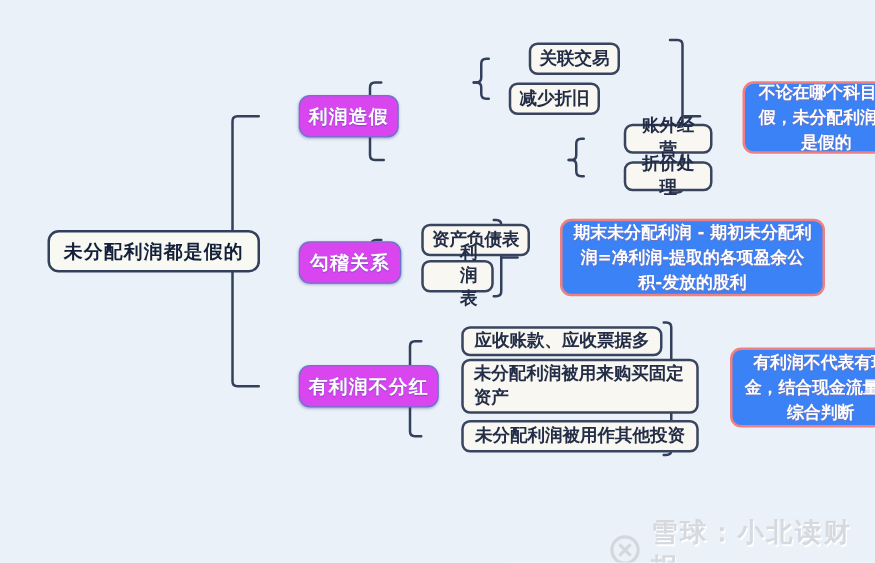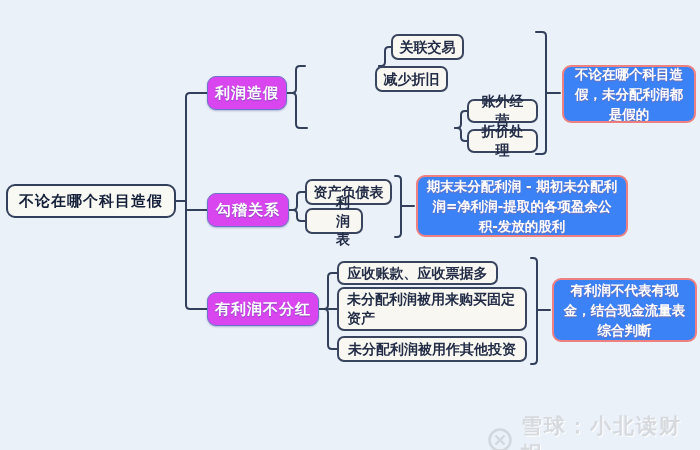--- a/index.html
+++ b/index.html
@@ -1,21 +1,21 @@
 <!DOCTYPE html>
 <html><head>
 <meta charset="utf-8">
 <style>
   html,body{margin:0;padding:0;}
   body{font-family:"DejaVu Sans","Liberation Sans",sans-serif;}
   #stage{position:relative;width:700px;height:450px;background:#eaf1f9;overflow:hidden;}
   svg.lines{position:absolute;left:0;top:0;width:700px;height:450px;}
   svg.lines path{fill:none;stroke:#33405c;stroke-width:2;stroke-linecap:round;}
 
-  .node{position:absolute;box-sizing:border-box;display:flex;align-items:center;justify-content:center;text-align:center;}
+  .node{position:absolute;box-sizing:border-box;display:flex;align-items:center;justify-content:center;text-align:center;margin-left:32px;}
 
   .root{background:#f9f9f4;border:2px solid #33405c;border-radius:9px;
         font-weight:bold;font-size:15px;color:#14203a;letter-spacing:1px;}
 
   .branch{background:#d946ef;border:1px solid #6b74c8;border-radius:9px;
           font-weight:bold;font-size:15px;color:#ffffff;letter-spacing:1px;
           box-shadow:0 1px 2px rgba(60,70,140,.35);
           text-shadow:0 1px 1px rgba(70,78,150,.6);}
 
   .box{background:#f8f7f1;border:2px solid #39445e;border-radius:7px;
@@ -84,21 +84,21 @@
     <path d="M 401 206 L 414 206"></path>
 
     <path d="M 319 309 L 324 309 Q 328 309 328 305 L 328 277 Q 328 273 332 273 L 337 273"></path>
     <path d="M 319 309 L 337 309"></path>
     <path d="M 319 309 L 324 309 Q 328 309 328 313 L 328 345 Q 328 349 332 349 L 337 349"></path>
 
     <path d="M 531 258 L 533 258 Q 537 258 537 262 L 537 360 Q 537 364 533 364 L 531 364"></path>
     <path d="M 537 310 L 550 310"></path>
   </svg>
 
-  <div class="node root" id="root-node">不论在哪个科目造假</div>
+  <div class="node root" id="root-node">未分配利润都是假的</div>
 
   <div class="node branch" id="branch-1">利润造假</div>
   <div class="node branch" id="branch-2">勾稽关系</div>
   <div class="node branch" id="branch-3">有利润不分红</div>
 
   <div class="node box" id="b1-gc-1">关联交易</div>
   <div class="node box" id="b1-gc-2">减少折旧</div>
   <div class="node box" id="b1-gc-3">账外经营</div>
   <div class="node box" id="b1-gc-4">折价处理</div>
 

